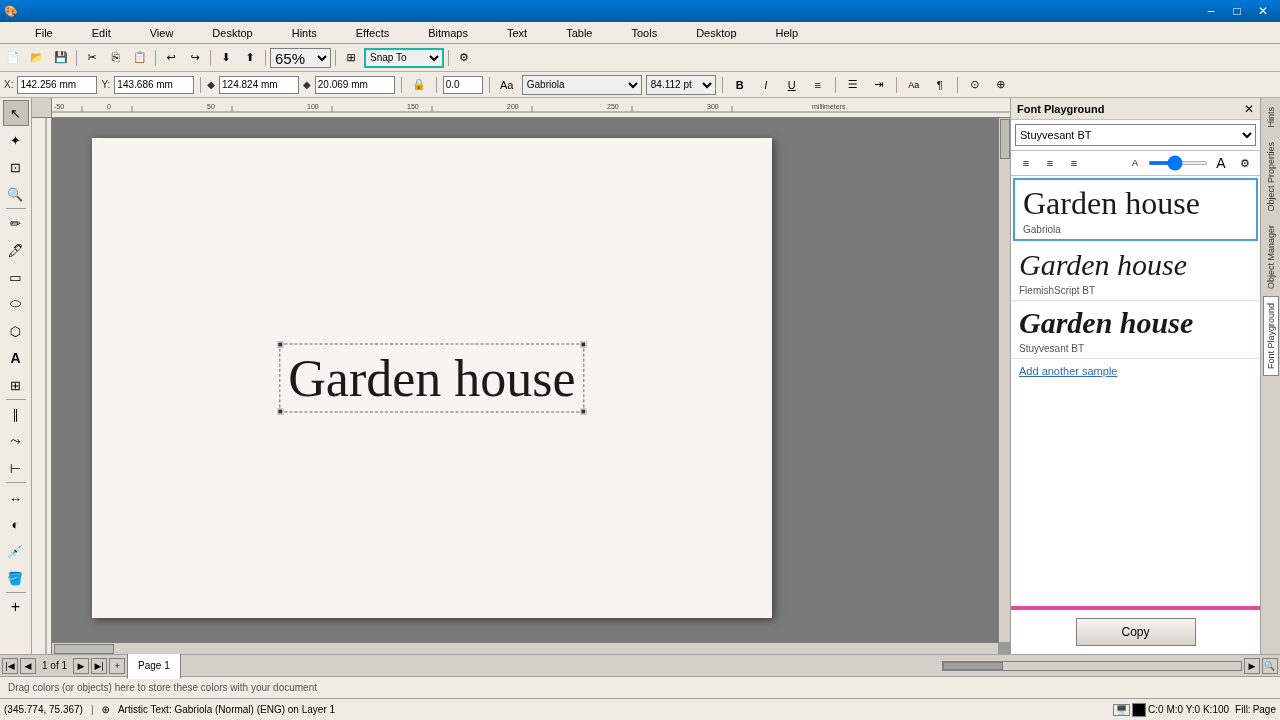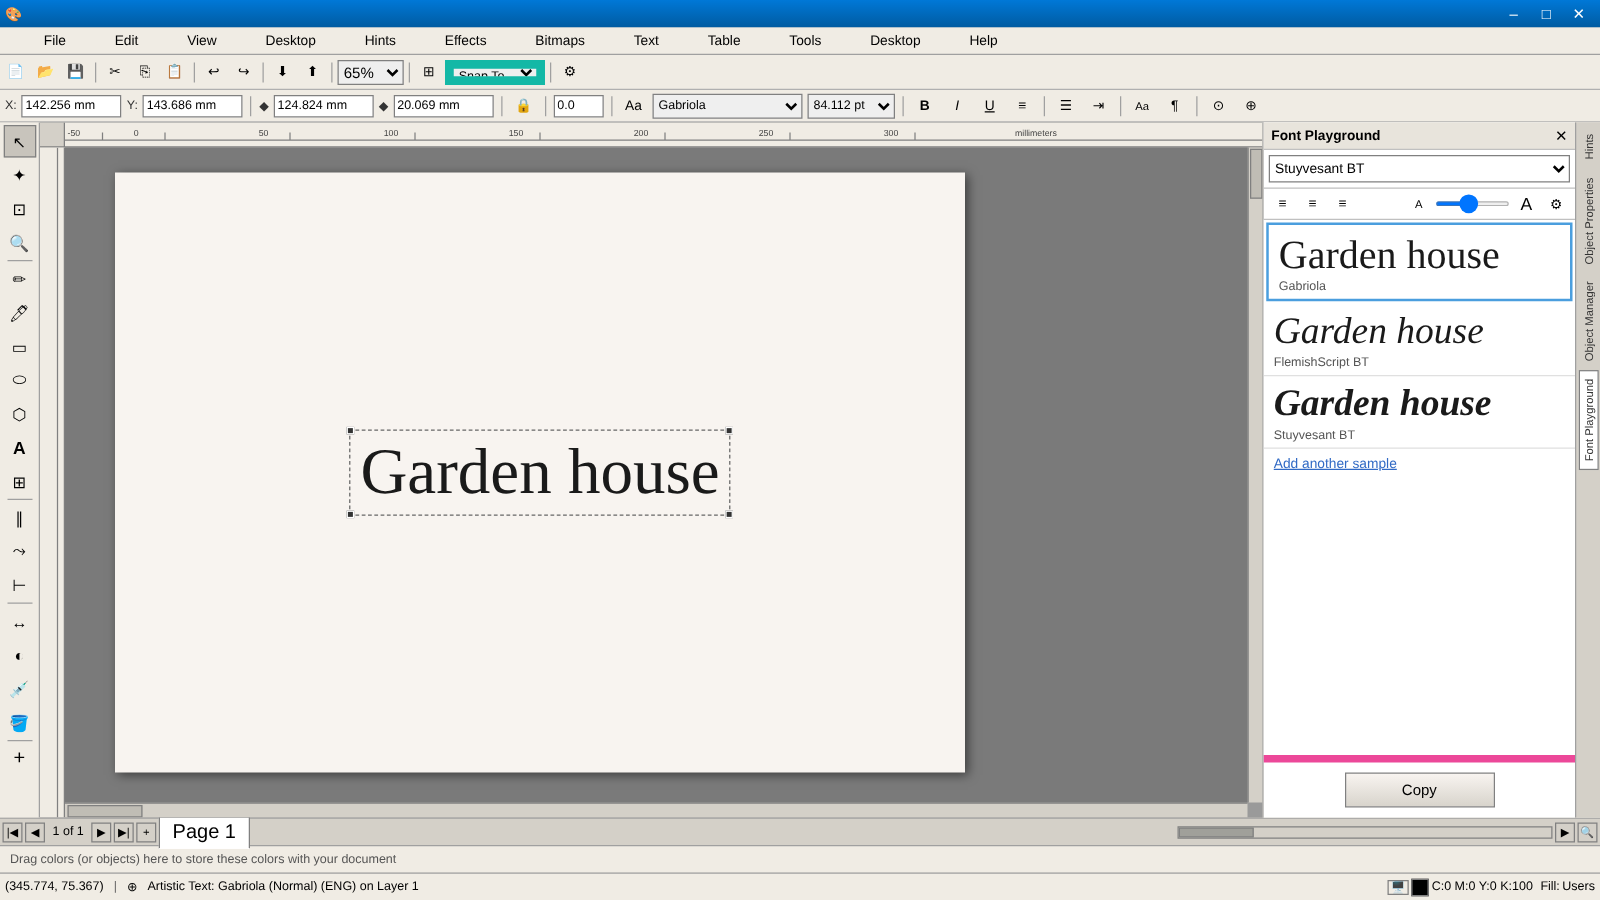--- a/index.html
+++ b/index.html
@@ -254,21 +254,21 @@
     .fp-add-sample {
       color: #316ac5;
       font-size: 11px;
       padding: 6px 8px;
       cursor: pointer;
       text-decoration: underline;
     }
 
     #fp-footer {
       padding: 8px;
-      border-top: 6px solid #ec4899;
+      border-top: 4px solid #ec4899;
       display: flex;
       justify-content: center;
     }
     #copy-btn {
       width: 120px;
       height: 28px;
       background: linear-gradient(to bottom, #f8f4f0, #d8d4cc);
       border: 1px solid #808080;
       font-size: 12px;
       cursor: pointer;
@@ -295,21 +295,21 @@
       align-items: center;
       border-top: 1px solid #a0a0a0;
       padding: 0 2px;
       gap: 2px;
     }
     .page-tab {
       height: 26px;
       padding: 0 10px;
       background: #e8e4dc;
       border: 1px solid #808080;
-      font-size: 16px;
+      font-size: 10px;
       cursor: pointer;
       display: flex; align-items: center; justify-content: flex-end;
     }
     .page-tab.active { background: white; border-bottom: 1px solid white; }
     .page-nav-btn {
       width: 16px; height: 16px;
       background: #d4d0c8;
       border: 1px solid #808080;
       font-size: 9px;
       cursor: pointer;
@@ -388,28 +388,28 @@
   <button class="toolbar-btn">✂</button>
   <button class="toolbar-btn">⎘</button>
   <button class="toolbar-btn">📋</button>
   <div class="toolbar-separator"></div>
   <button class="toolbar-btn">↩</button>
   <button class="toolbar-btn">↪</button>
   <div class="toolbar-separator"></div>
   <button class="toolbar-btn">⬇</button>
   <button class="toolbar-btn">⬆</button>
   <div class="toolbar-separator"></div>
-  <select style="height:20px; font-size:12px; border:1px solid #808080;">
+  <select style="height:20px; font-size:15px; border:1px solid #808080;">
     <option>65%</option>
     <option>100%</option>
     <option>150%</option>
   </select>
   <div class="toolbar-separator"></div>
   <button class="toolbar-btn">⊞</button>
-  <select style="height:20px; font-size:10px; border:7px solid #14b8a6; width:80px;">
+  <select style="height:20px; font-size:10px; border:2px solid #14b8a6; width:80px;">
     <option>Snap To</option>
   </select>
   <div class="toolbar-separator"></div>
   <button class="toolbar-btn">⚙</button>
 </div>
 
 <div id="propbar">
   <span class="prop-label">X:</span>
   <input class="prop-input" style="width: 80px;" value="142.256 mm">
   <span class="prop-label">Y:</span>
@@ -623,15 +623,15 @@
   <span style="color:#666;">|</span>
   <span>⊕</span>
   <span>Artistic Text: Gabriola (Normal) (ENG) on Layer 1</span>
   <span style="flex:1;"></span>
 
   <div style="display:flex;align-items:center;gap:2px;">
     <span style="font-size:9px;border:1px solid #808080;padding:0 2px;">🖥️</span>
     <div style="width:14px;height:14px;background:#000;border:1px solid #808080;"></div>
     <span style="font-size:10px;">C:0 M:0 Y:0 K:100</span>
     <span style="font-size:10px;margin-left:4px;">Fill:</span>
-    <span style="font-size:10px;">Users</span>
+    <span style="font-size:10px;">Page</span>
   </div>
 </div>
 
 </body></html>

